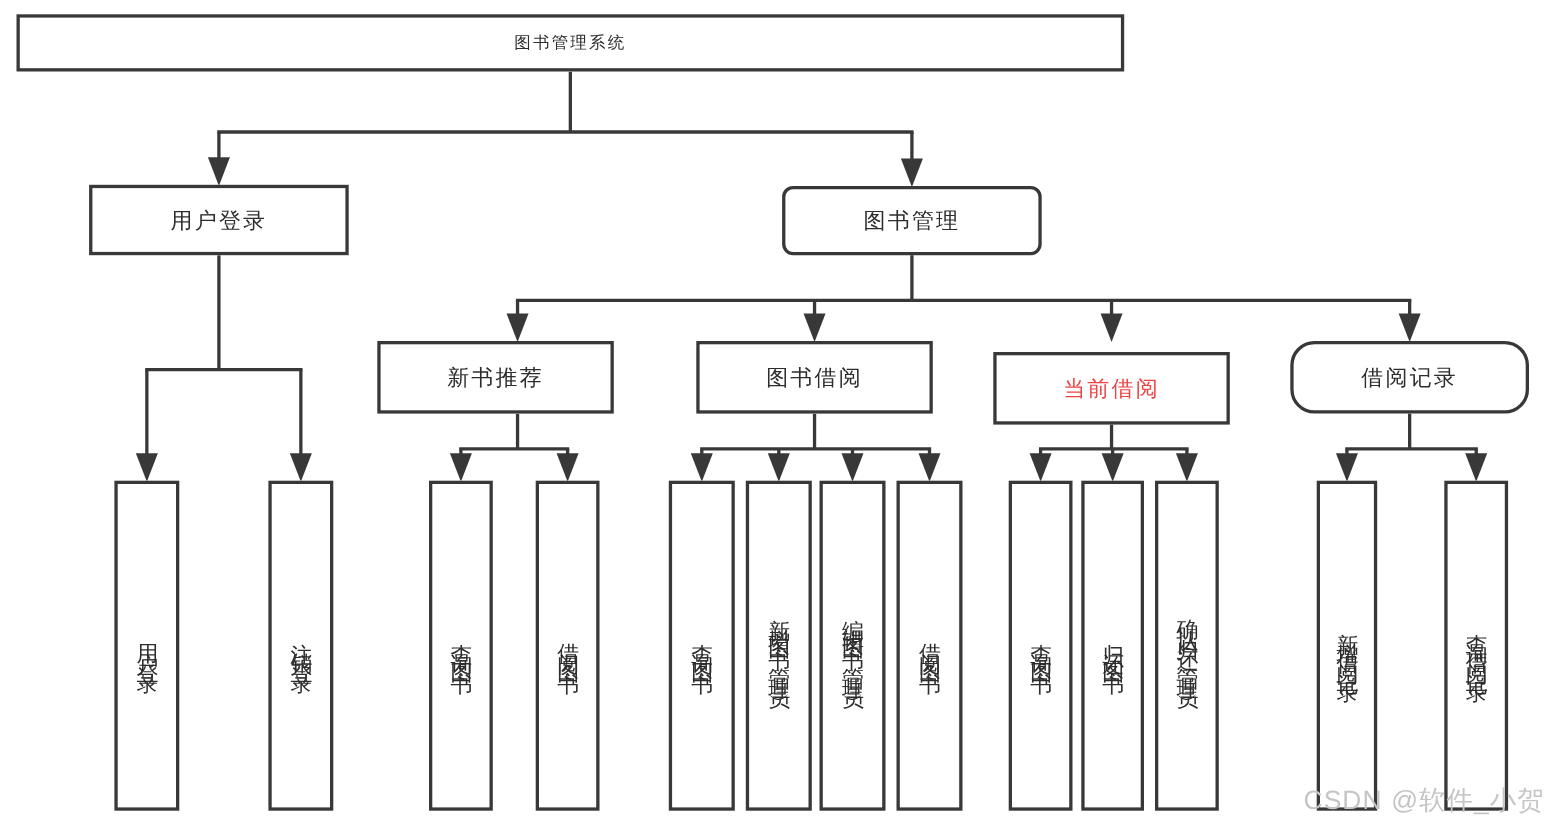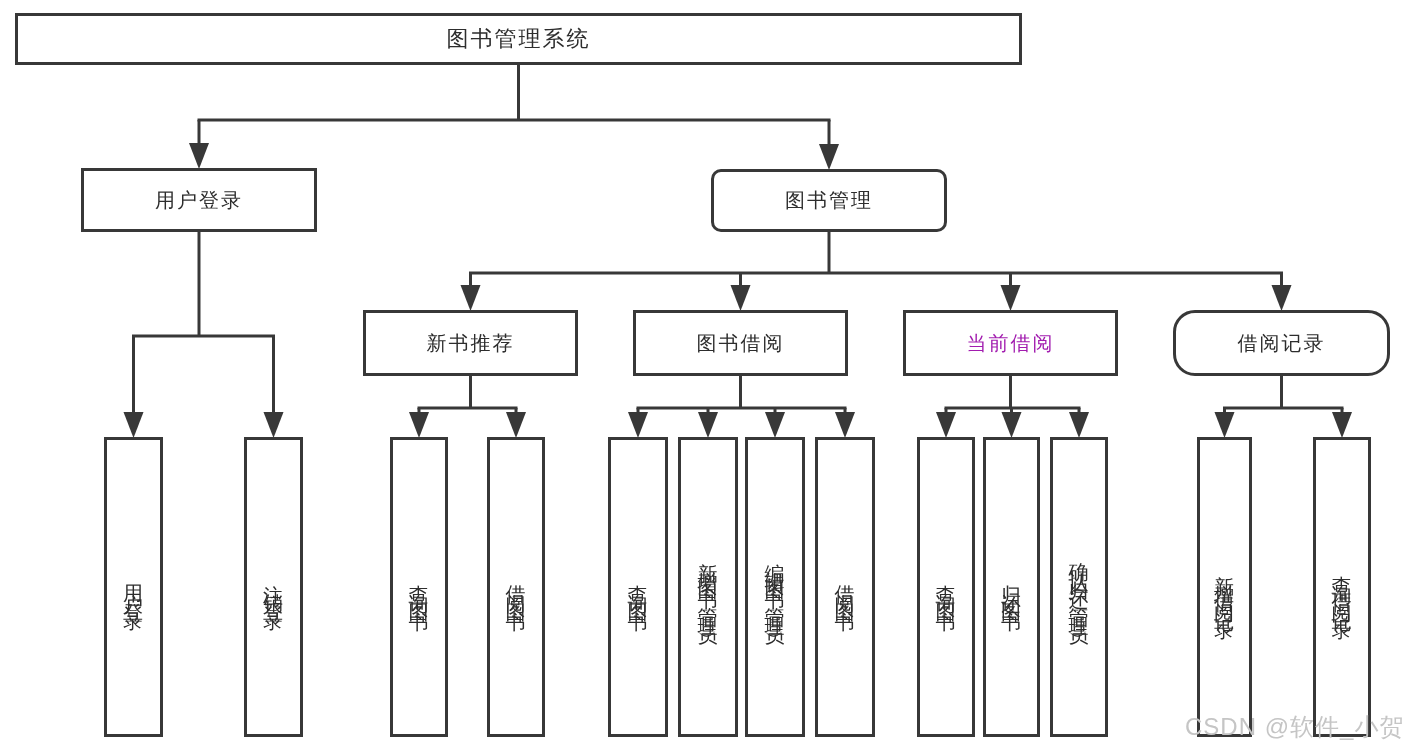--- a/index.html
+++ b/index.html
@@ -32,21 +32,21 @@
     white-space: nowrap;
   }
   .node.vertical {
     writing-mode: vertical-rl;
     text-orientation: upright;
     letter-spacing: 9px;
     font-size: 20px;
     line-height: 1;
     white-space: normal;
   }
-  .node.root-node { font-size: 22px; }
+  .node.root-node { font-size: 15px; }
   .watermark {
     position: absolute;
     z-index: 5;
     color: #c5c5c5;
     font-size: 24px;
     letter-spacing: 1px;
     font-family: "Liberation Sans", sans-serif;
     white-space: nowrap;
   }
 </style>
@@ -105,23 +105,23 @@
       <path d="M1223,408 H1343.5" stroke="#383838" stroke-width="3" fill="none"></path>
       <path d="M1224.5,408 V417" stroke="#383838" stroke-width="3" fill="none"></path>
       <path d="M1214.5,412 L1234.5,412 L1224.5,438 Z" fill="#383838"></path>
       <path d="M1342,408 V417" stroke="#383838" stroke-width="3" fill="none"></path>
       <path d="M1332,412 L1352,412 L1342,438 Z" fill="#383838"></path>
     </svg>
   <div id="nodes">
       <div class="node root-node" style="left: 15px; top: 13px; width: 1007px; height: 52px; border-color: rgb(56, 56, 56); color: rgb(45, 45, 45);">图书管理系统</div>
       <div class="node" style="left: 81px; top: 168px; width: 236px; height: 64px; border-color: rgb(56, 56, 56); color: rgb(45, 45, 45);">用户登录</div>
       <div class="node" style="left: 711px; top: 169px; width: 236px; height: 63px; border-color: rgb(56, 56, 56); color: rgb(45, 45, 45); border-radius: 10px;">图书管理</div>
-      <div class="node" style="left: 363px; top: 310px; width: 215px; height: 66px; border-color: rgb(56, 56, 56); color: rgb(45, 45, 45);">新书推荐</div>
+      <div class="node" style="left: 343px; top: 310px; width: 215px; height: 66px; border-color: rgb(56, 56, 56); color: rgb(45, 45, 45);">新书推荐</div>
       <div class="node" style="left: 633px; top: 310px; width: 215px; height: 66px; border-color: rgb(56, 56, 56); color: rgb(45, 45, 45);">图书借阅</div>
-      <div class="node" style="left: 903px; top: 310px; width: 215px; height: 66px; border-color: rgb(56, 56, 56); color: #a21caf;">当前借阅</div>
+      <div class="node" style="left: 903px; top: 320px; width: 215px; height: 66px; border-color: rgb(56, 56, 56); color: #ef4444;">当前借阅</div>
       <div class="node" style="left: 1173px; top: 310px; width: 217px; height: 66px; border-color: rgb(56, 56, 56); color: rgb(45, 45, 45); border-radius: 22px;">借阅记录</div>
       <div class="node vertical" style="left: 104px; top: 437px; width: 59px; height: 300px; border-color: rgb(56, 56, 56); color: rgb(45, 45, 45);">用户登录</div>
       <div class="node vertical" style="left: 244px; top: 437px; width: 59px; height: 300px; border-color: rgb(56, 56, 56); color: rgb(45, 45, 45);">注销登录</div>
       <div class="node vertical" style="left: 390px; top: 437px; width: 58px; height: 300px; border-color: rgb(56, 56, 56); color: rgb(45, 45, 45);">查询图书</div>
       <div class="node vertical" style="left: 487px; top: 437px; width: 58px; height: 300px; border-color: rgb(56, 56, 56); color: rgb(45, 45, 45);">借阅图书</div>
       <div class="node vertical" style="left: 608px; top: 437px; width: 60px; height: 300px; border-color: rgb(56, 56, 56); color: rgb(45, 45, 45);">查询图书</div>
       <div class="node vertical" style="left: 678px; top: 437px; width: 60px; height: 300px; border-color: rgb(56, 56, 56); color: rgb(45, 45, 45);">新增图书︵管理员︶</div>
       <div class="node vertical" style="left: 745px; top: 437px; width: 60px; height: 300px; border-color: rgb(56, 56, 56); color: rgb(45, 45, 45);">编辑图书︵管理员︶</div>
       <div class="node vertical" style="left: 815px; top: 437px; width: 60px; height: 300px; border-color: rgb(56, 56, 56); color: rgb(45, 45, 45);">借阅图书</div>
       <div class="node vertical" style="left: 917px; top: 437px; width: 58px; height: 300px; border-color: rgb(56, 56, 56); color: rgb(45, 45, 45);">查询图书</div>

